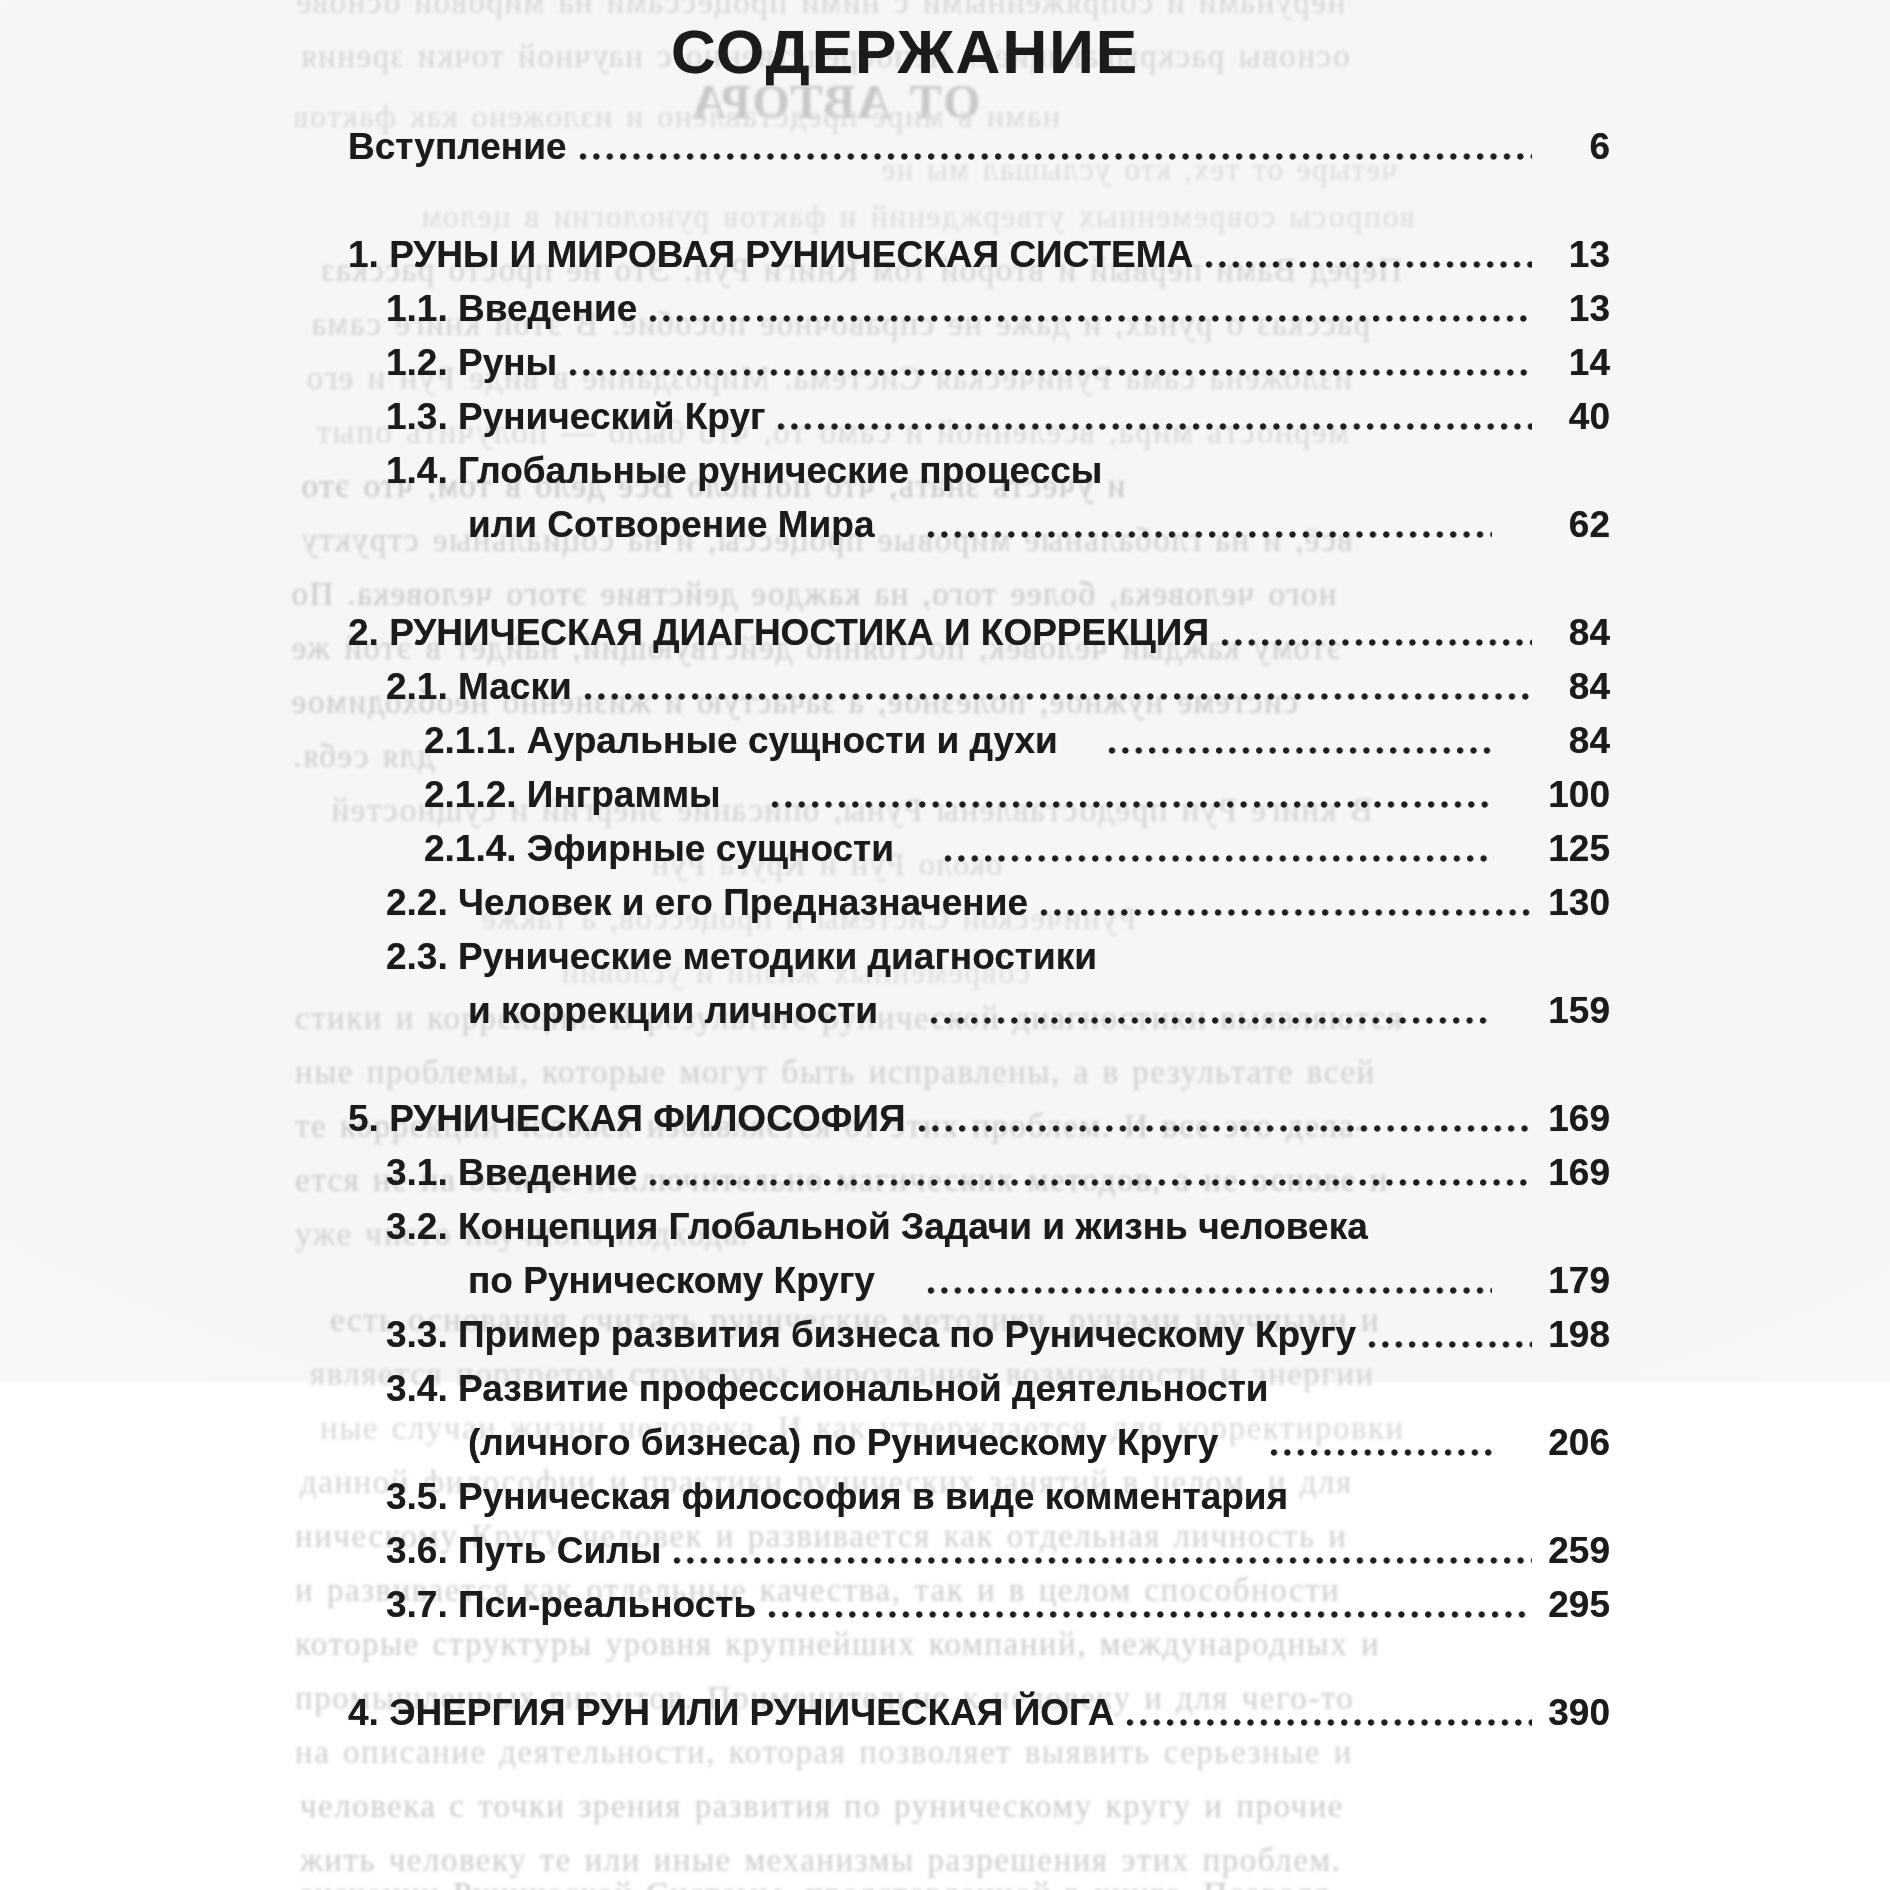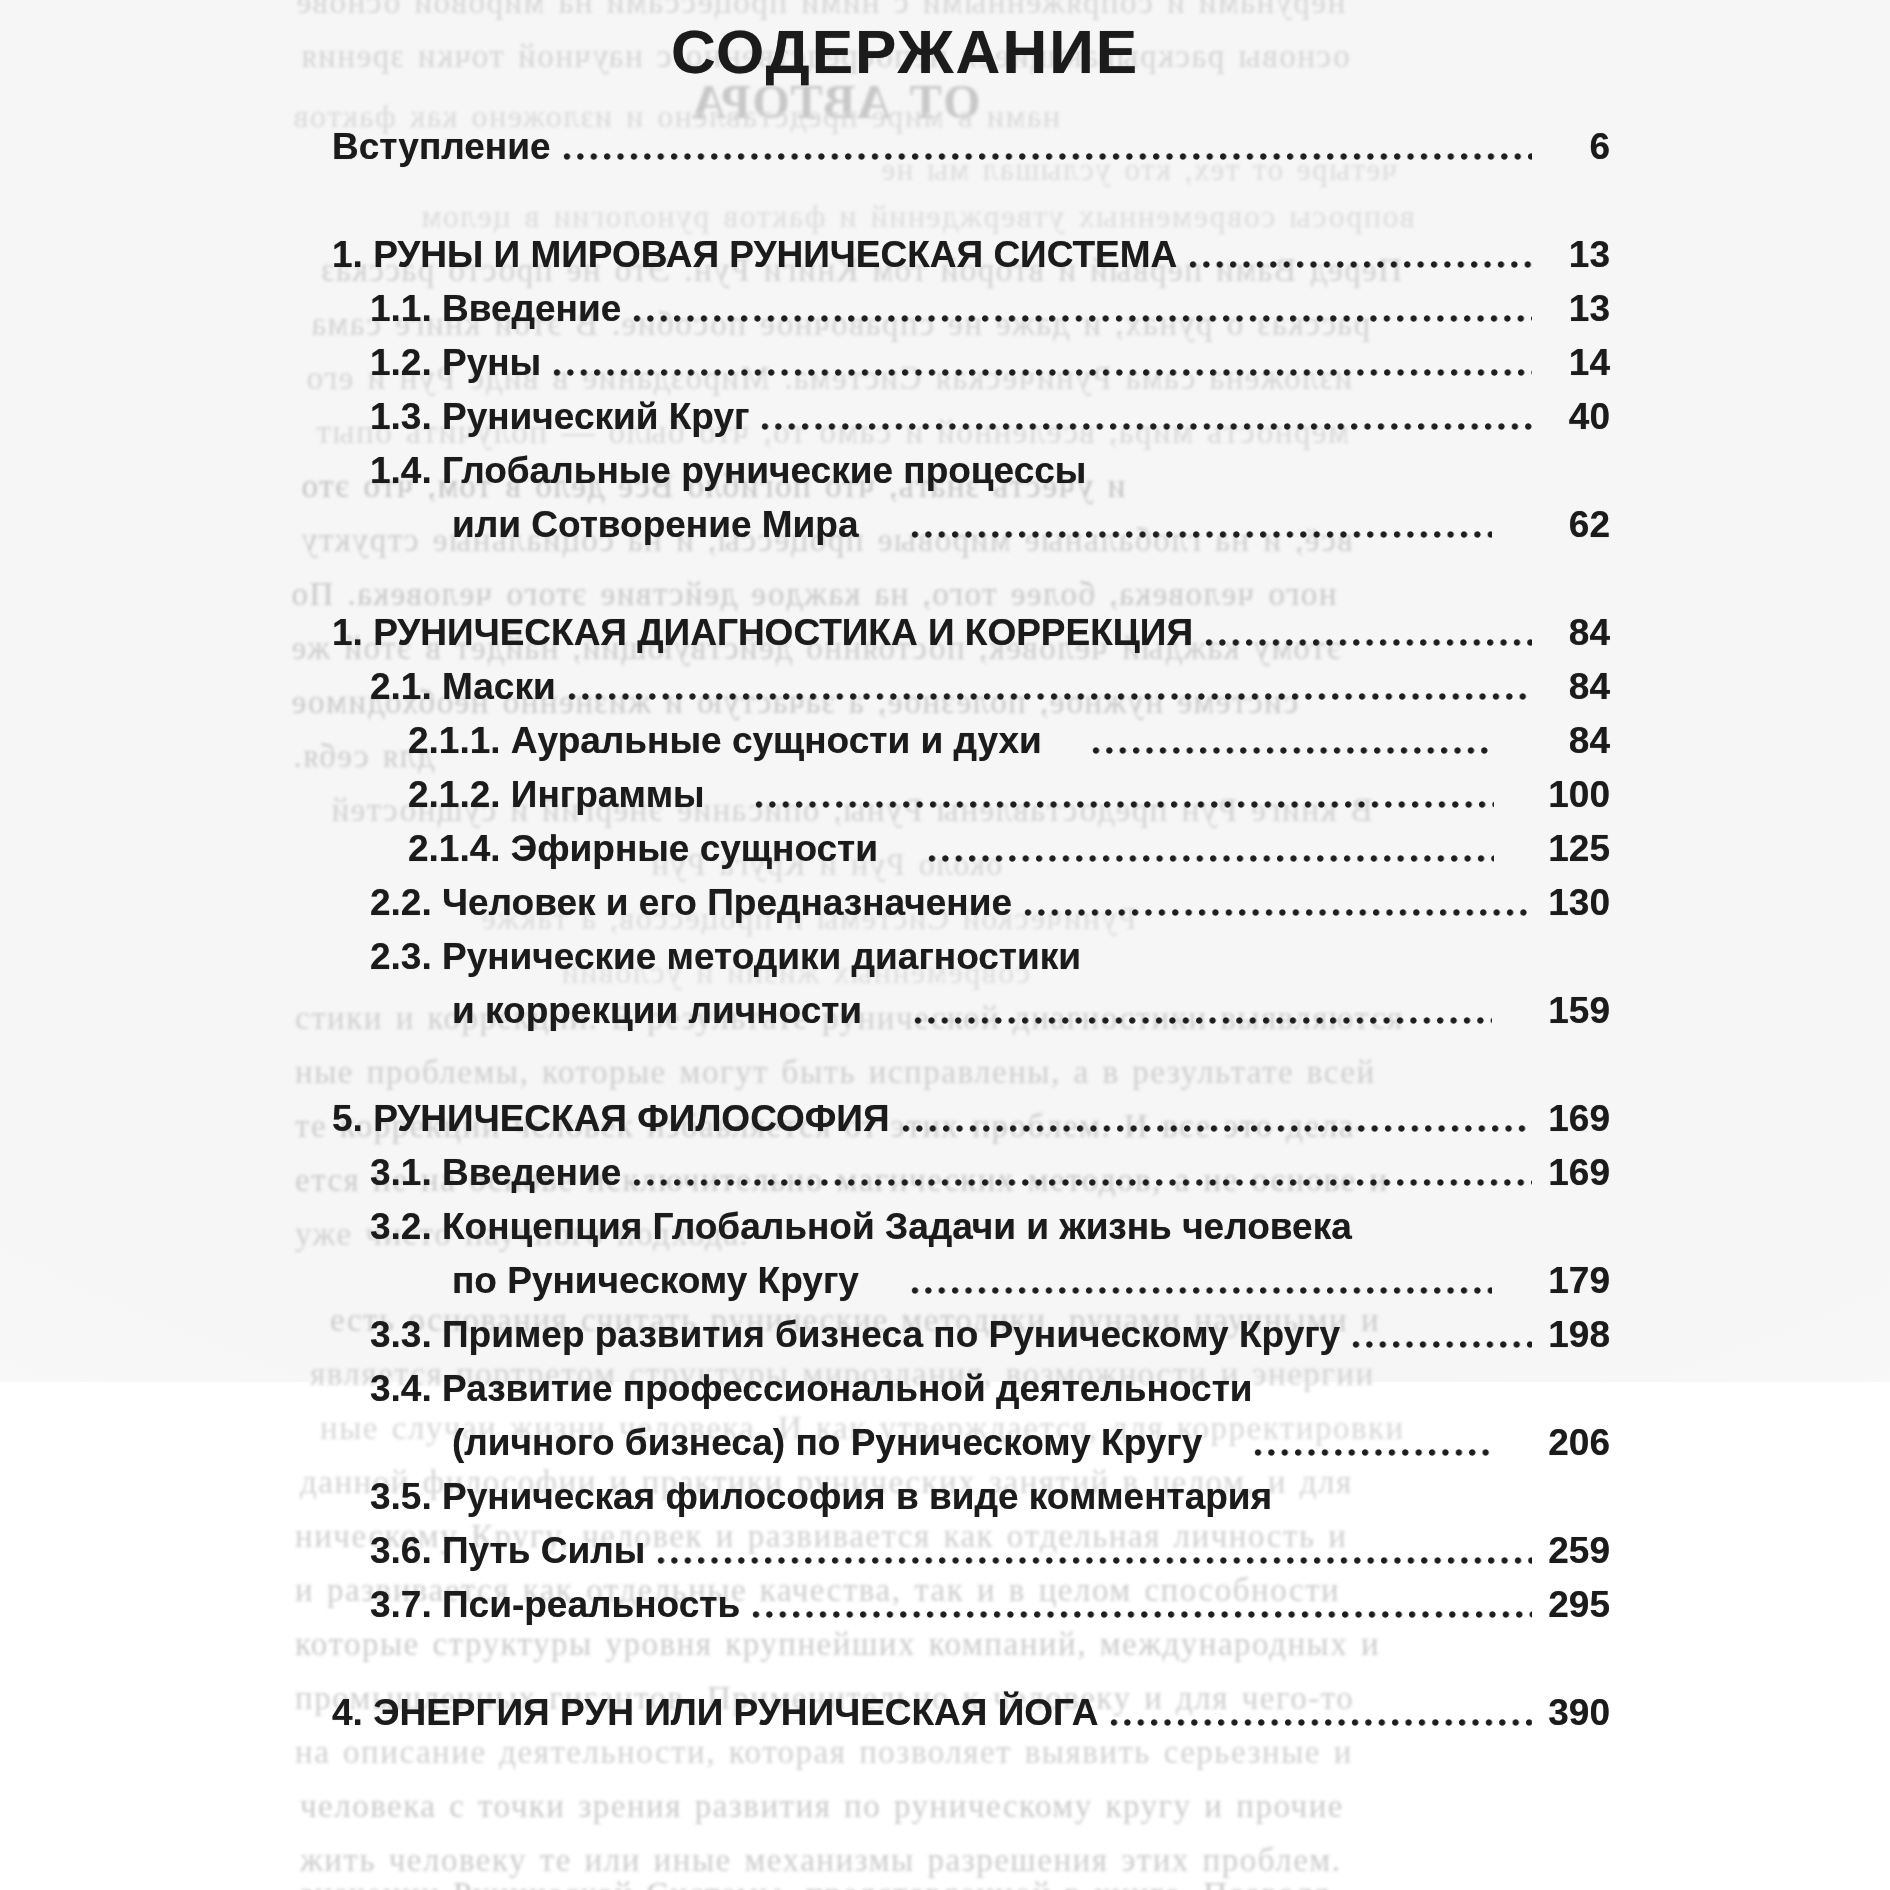--- a/index.html
+++ b/index.html
@@ -50,20 +50,21 @@
   .toc-entry { margin: 0; }
   .toc-entry.gap { margin-top: 54px; }
   .toc-entry.lv1 .line { padding-left: 38px; }
   .toc-entry.lv2 .line { padding-left: 76px; gap: 38px; }
   .line {
     display: flex;
     align-items: flex-end;
     height: 54px;
     font-size: 37px;
     line-height: 46px;
+    margin-left: 16px;
   }
   .toc-entry.lv1 .line.cont { padding-left: 120px; gap: 40px; }
   .txt { white-space: nowrap; }
   .leader {
     flex: 1 1 auto;
     min-width: 26px;
     height: 9px;
     margin: 0 12px 9px 10px;
     background-image: radial-gradient(circle at 6px 4.5px, #1e1e1e 2.7px, rgba(0,0,0,0) 3.6px);
     background-size: 13.4px 9px;
@@ -171,21 +172,21 @@
     </div>
           <div class="line cont">
       <span class="txt">или Сотворение Мира</span>
       <span class="leader"></span>
       <span class="pg">62</span>
     </div>
         </div>
         <div class="toc-entry lv0 gap">
 
   <div class="line">
-      <span class="txt">1. РУНИЧЕСКАЯ ДИАГНОСТИКА И КОРРЕКЦИЯ</span>
+      <span class="txt">2. РУНИЧЕСКАЯ ДИАГНОСТИКА И КОРРЕКЦИЯ</span>
       <span class="leader"></span>
       <span class="pg">84</span>
     </div>
         </div>
         <div class="toc-entry lv1">
 
   <div class="line">
       <span class="txt">2.1. Маски</span>
       <span class="leader"></span>
       <span class="pg">84</span>

